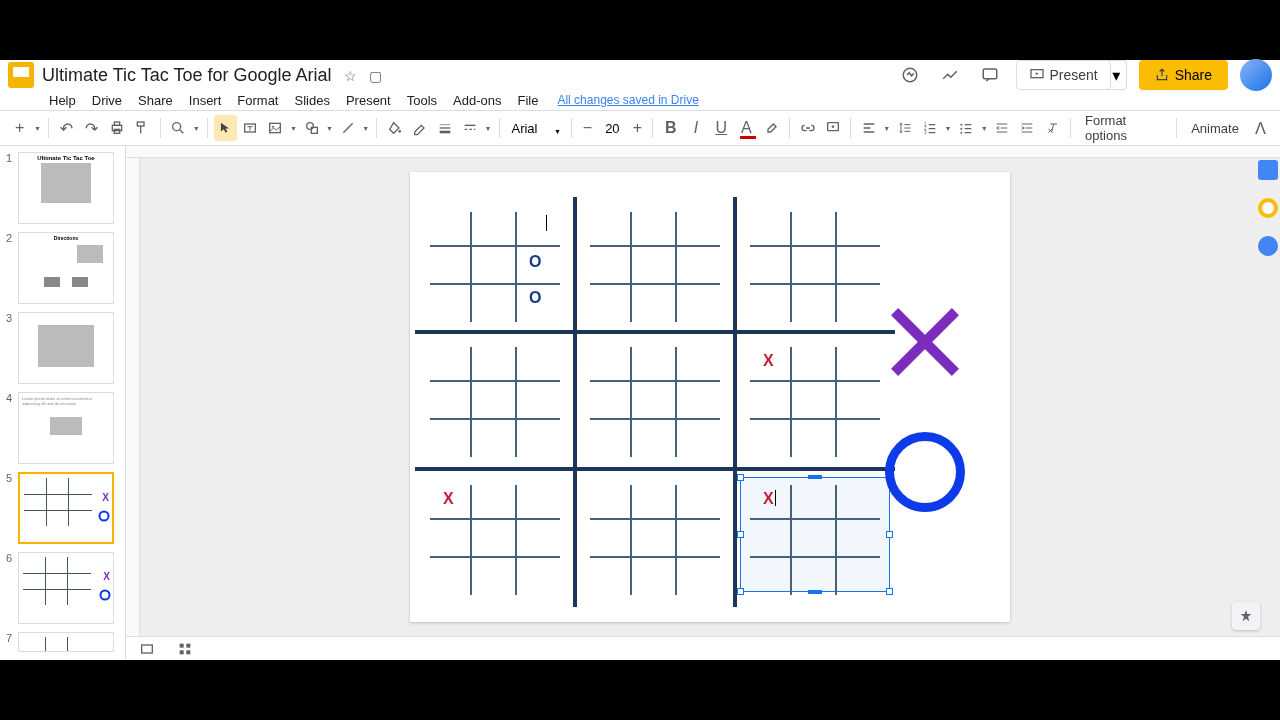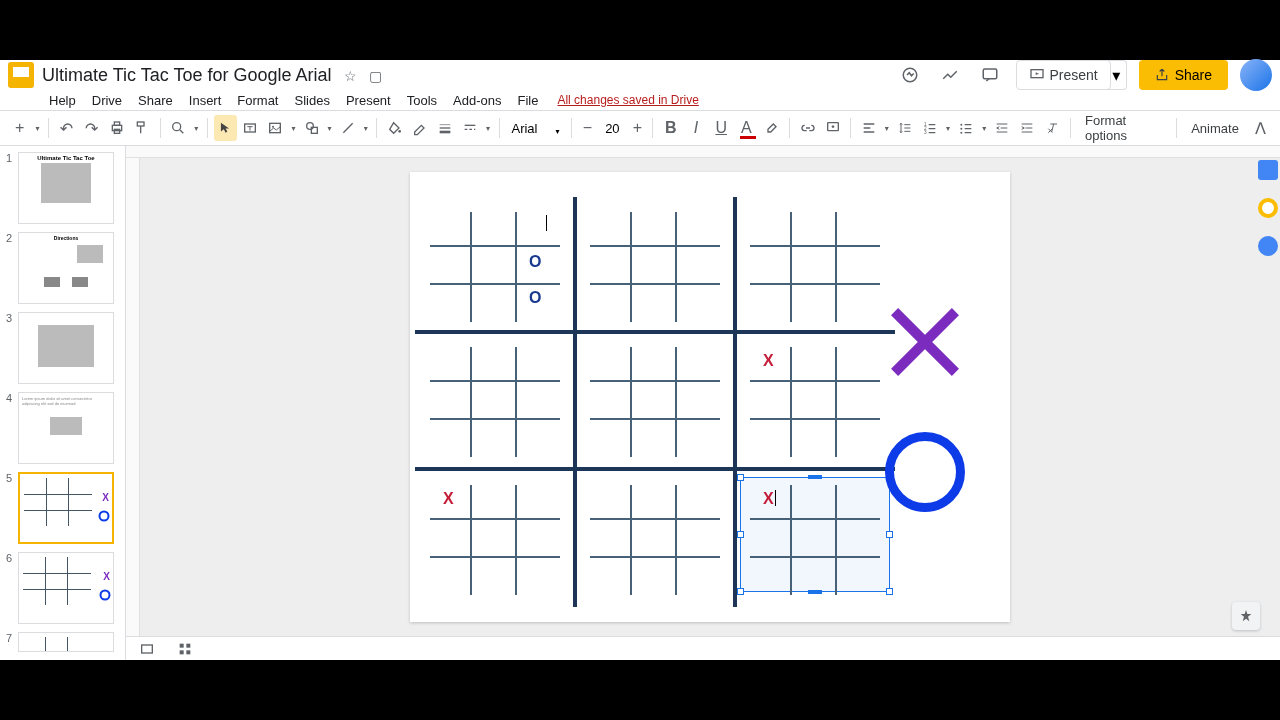--- a/index.html
+++ b/index.html
@@ -12,21 +12,21 @@
 .doc-title { font-size: 18px; color: #202124; display: inline-block; }
 .star-icon, .move-icon { display: inline-block; margin-left: 8px; color: #5f6368; font-size: 14px; cursor: pointer; }
 .header-right { display: flex; align-items: center; gap: 12px; }
 .icon-btn { width: 28px; height: 28px; display: flex; align-items: center; justify-content: center; cursor: pointer; color: #5f6368; border-radius: 4px; }
 .present-btn { display: flex; align-items: center; gap: 4px; padding: 6px 12px; border: 1px solid #dadce0; border-radius: 4px; cursor: pointer; font-size: 14px; color: #3c4043; }
 .present-drop { width: 20px; height: 30px; border: 1px solid #dadce0; border-left: none; border-radius: 0 4px 4px 0; display: flex; align-items: center; justify-content: center; cursor: pointer; margin-left: -4px; }
 .share-btn { background: #fbbc04; padding: 7px 16px; border-radius: 4px; cursor: pointer; font-size: 14px; font-weight: 500; display: flex; align-items: center; gap: 6px; }
 .avatar { width: 32px; height: 32px; border-radius: 50%; background: linear-gradient(135deg, #8ab4f8, #1a73e8); cursor: pointer; }
 .menubar { height: 20px; display: flex; align-items: center; padding-left: 42px; gap: 2px; font-size: 13px; color: #202124; }
 .menu-item { padding: 2px 7px; cursor: pointer; }
-.save-status { color: #b91c1c; margin-left: 10px; text-decoration: underline; font-size: 12px; }
+.save-status { color: #3b82f6; margin-left: 10px; text-decoration: underline; font-size: 12px; }
 .toolbar { height: 36px; border-top: 1px solid #dadce0; border-bottom: 1px solid #dadce0; display: flex; align-items: center; padding: 0 8px; gap: 2px; background: #fff; }
 .tool-icon { width: 26px; height: 26px; display: flex; align-items: center; justify-content: center; cursor: pointer; color: #5f6368; border-radius: 3px; position: relative; }
 .tool-sep { width: 1px; height: 20px; background: #dadce0; margin: 0 4px; }
 .tool-drop { width: 10px; display: flex; align-items: center; justify-content: center; cursor: pointer; color: #5f6368; font-size: 8px; }
 .font-select { min-width: 60px; padding: 0 6px; font-size: 13px; cursor: pointer; display: flex; align-items: flex-end; justify-content: space-between; }
 .fontsize-box { display: flex; align-items: center; gap: 2px; }
 .fontsize-input { width: 28px; text-align: center; font-size: 13px; border: none; }
 .fs-btn { width: 18px; height: 18px; cursor: pointer; display: flex; align-items: center; justify-content: center; color: #5f6368; }
 .collapse-btn { margin-left: auto; }
 .text-color-btn { position: relative; }

